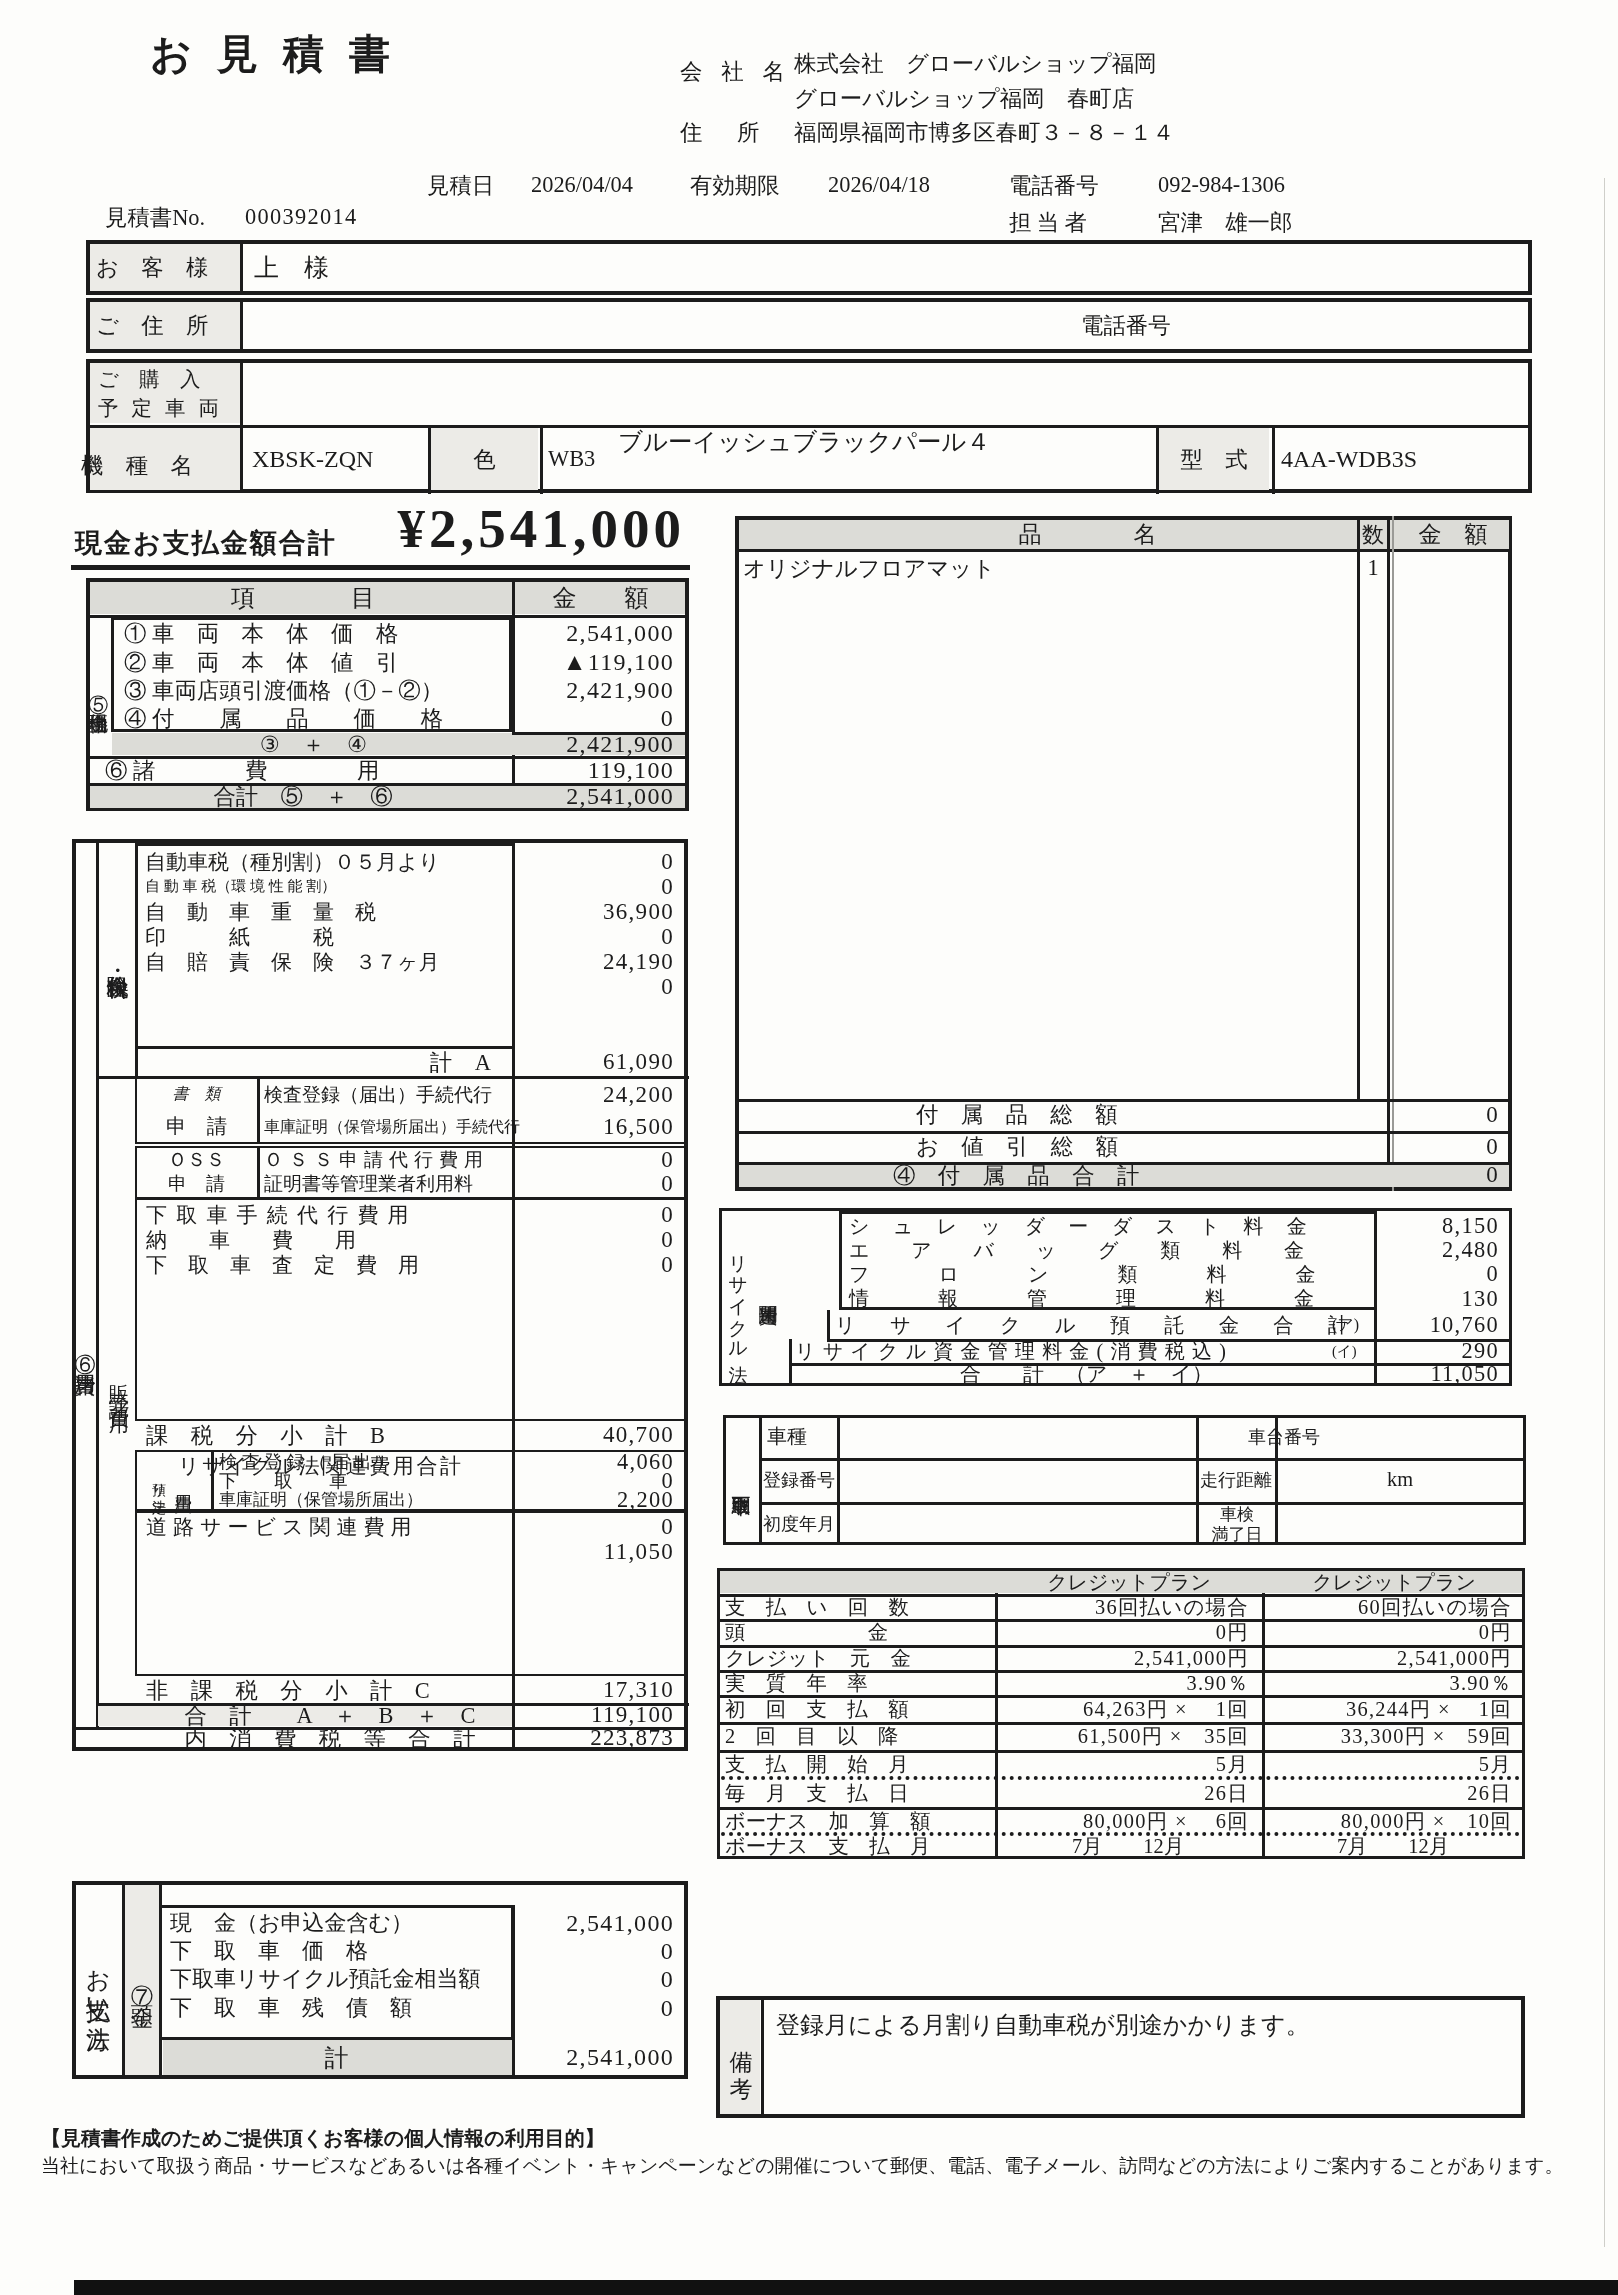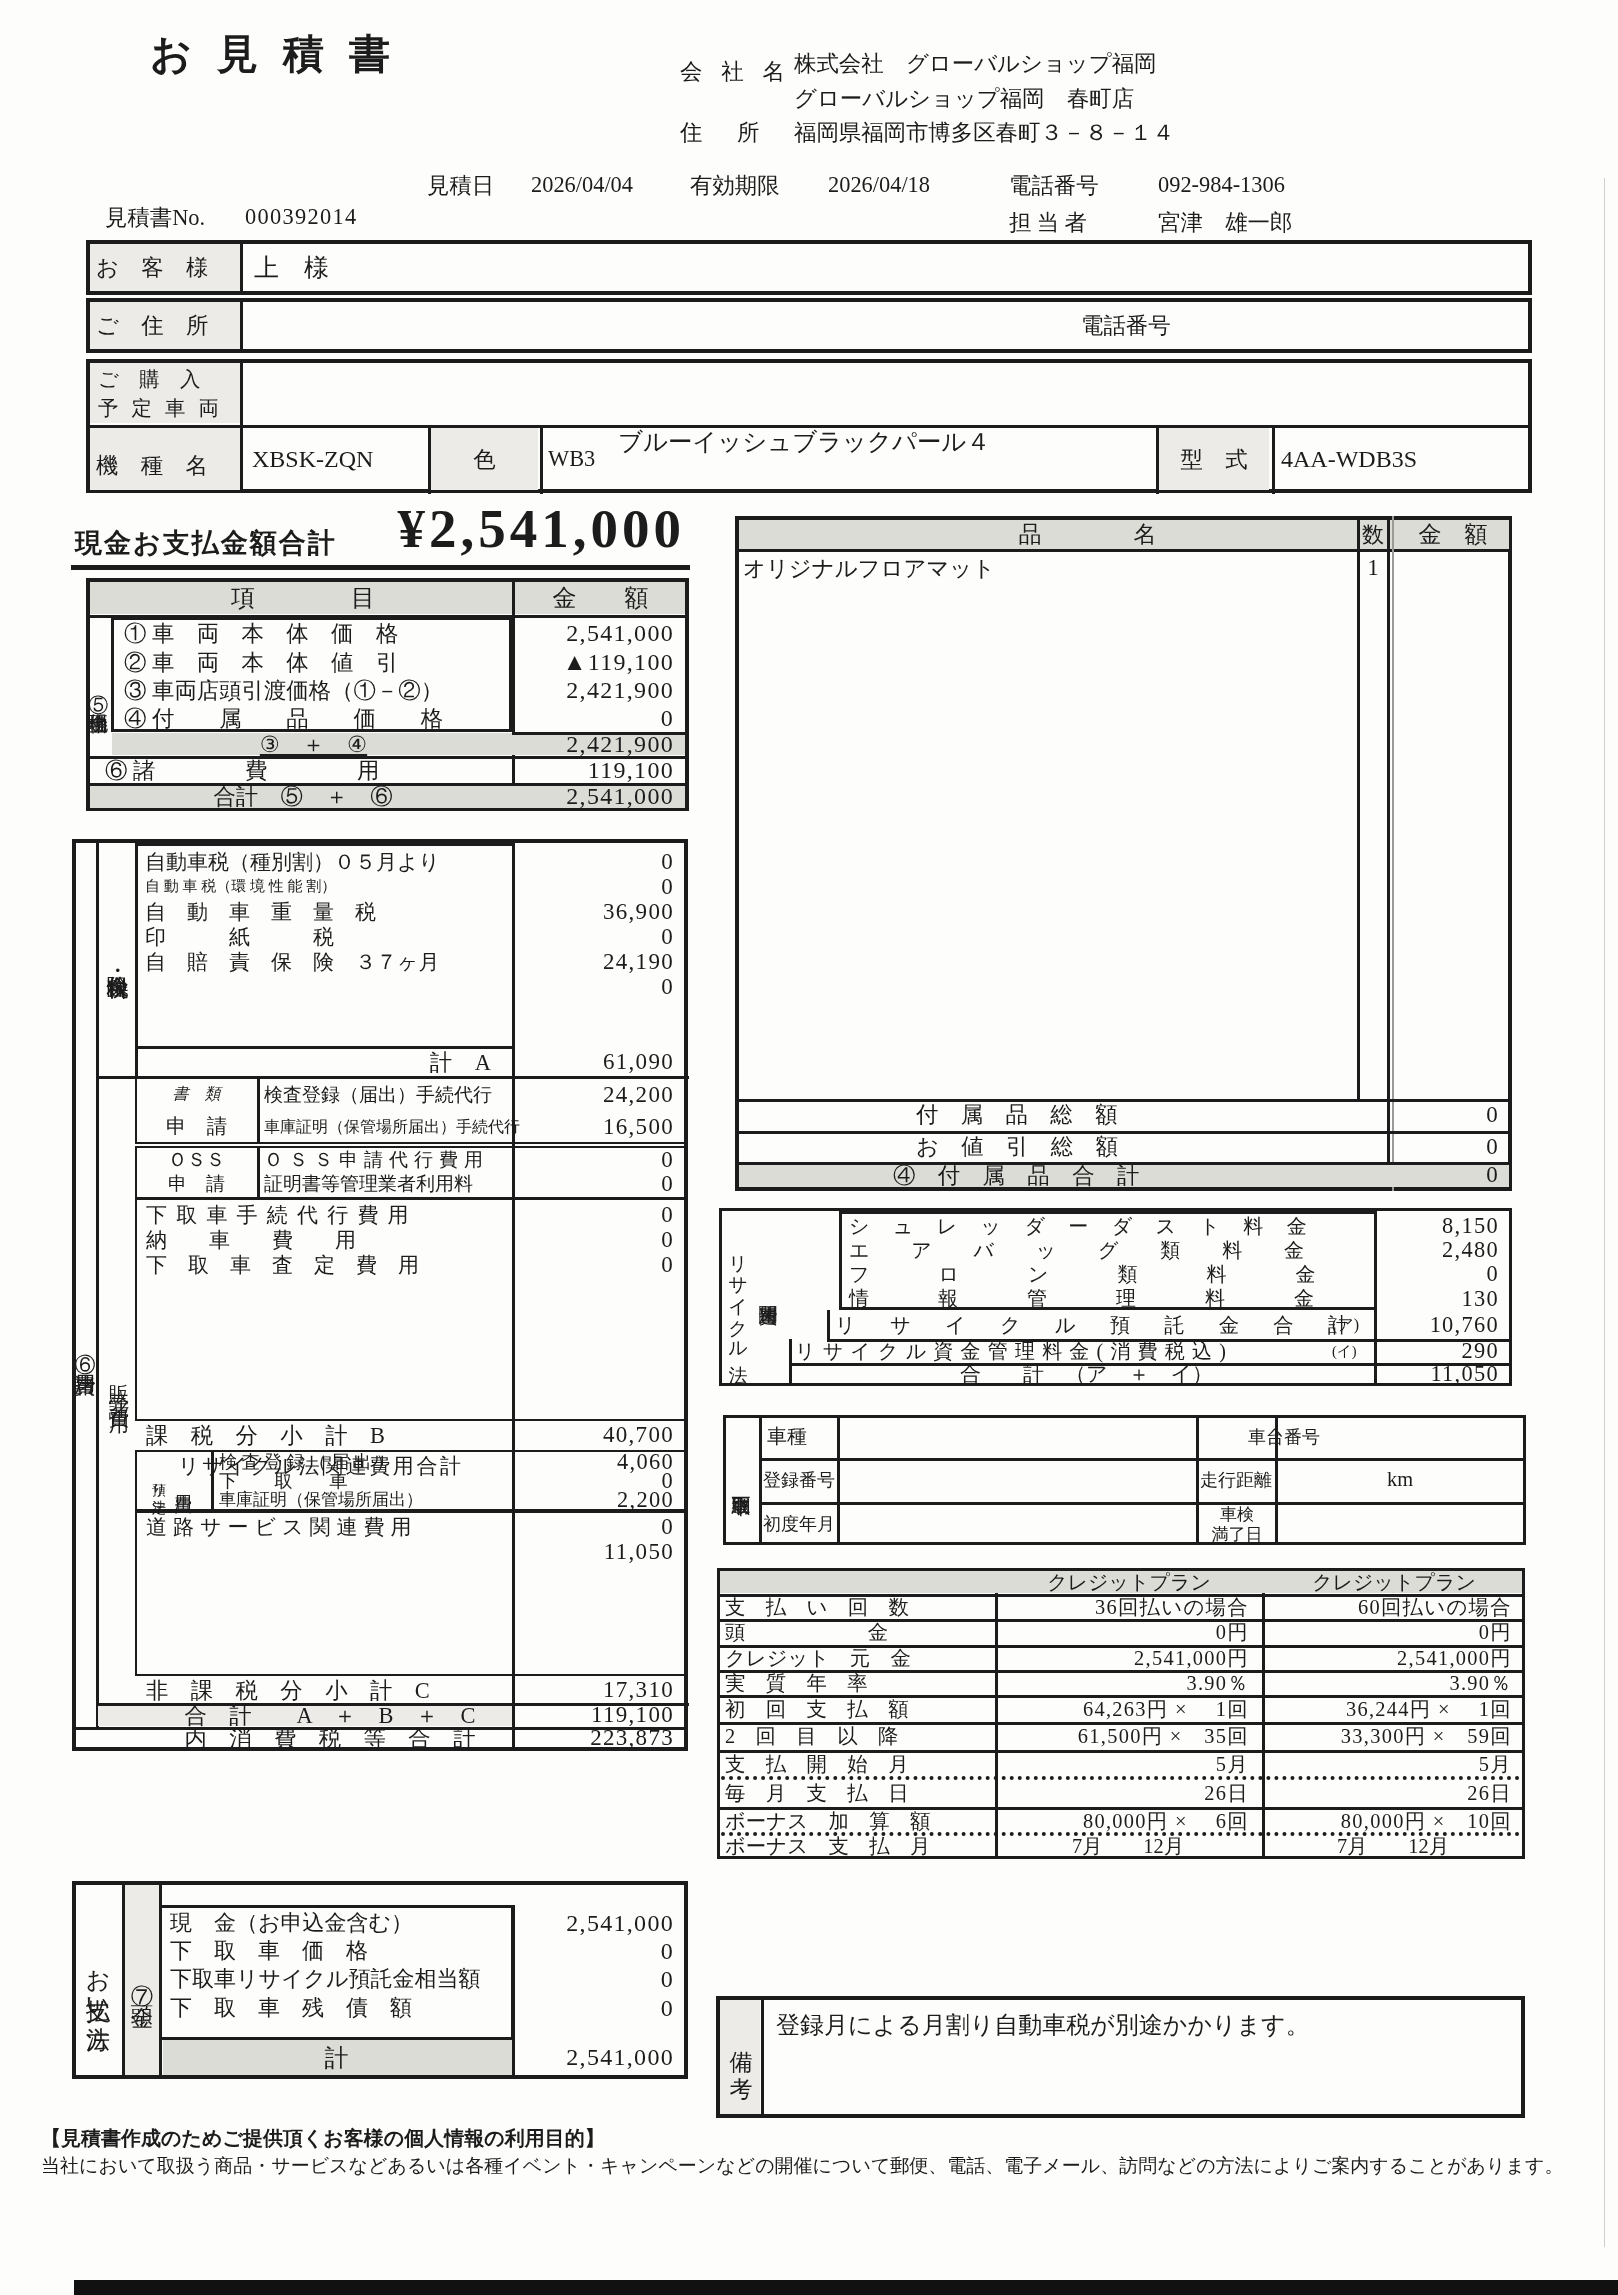--- a/index.html
+++ b/index.html
@@ -59,21 +59,21 @@
   <div class="cell" style="left:1081px;top:302px;width:158px;height:47px;font-size:22.4px;">電話番号</div>
 
   <div class="box b6" style="left:86px;top:359px;width:1446px;height:134px;"></div>
   <div class="hl" style="left:86px;top:425px;width:1446px;"></div>
   <div class="ltgray" style="left:90px;top:363px;width:150px;height:60px;"></div>
   <div class="vl" style="left:240px;top:359px;height:134px;"></div>
   <div class="cell" style="left:98px;top:364px;width:138px;height:29px;font-size:20.4px;">ご　購　入</div>
   <div class="cell" style="left:98px;top:393px;width:138px;height:29px;font-size:20.4px;letter-spacing:4px;">予 定 車 両</div>
 
   <div class="ltgray" style="left:90px;top:428px;width:150px;height:62px;"></div>
-  <div class="cell" style="left:96px;top:428px;width:138px;height:74px;font-size:22.4px;">機　種　名</div>
+  <div class="cell" style="left:81px;top:428px;width:138px;height:74px;font-size:22.4px;">機　種　名</div>
   <div class="cell" style="left:252px;top:428px;width:171px;height:62px;font-size:24px;">XBSK-ZQN</div>
   <div class="vl" style="left:428px;top:425px;height:69px;"></div>
   <div class="ltgray" style="left:431px;top:428px;width:107px;height:62px;"></div>
   <div class="cell c" style="left:431px;top:428px;width:107px;height:62px;font-size:22.4px;">色</div>
   <div class="vl" style="left:540px;top:425px;height:69px;"></div>
   <div class="cell" style="left:548px;top:428px;width:72px;height:62px;font-size:22.4px;">WB3</div>
   <div class="cell" style="left:618px;top:422px;width:422px;height:40px;font-size:24.4px;">ブルーイッシュブラックパール４</div>
   <div class="vl" style="left:1156px;top:425px;height:69px;"></div>
   <div class="ltgray" style="left:1159px;top:428px;width:110px;height:62px;"></div>
   <div class="cell c" style="left:1159px;top:428px;width:110px;height:62px;font-size:22.4px;">型　式</div>
@@ -98,21 +98,21 @@
   <div class="cell val" style="left:516px;top:619px;width:166px;height:28px;font-size:24px;">2,541,000</div>
   <div class="cell" style="left:124px;top:648px;width:379px;height:28px;font-size:22.4px;">② 車　両　本　体　値　引</div>
   <div class="cell val" style="left:516px;top:648px;width:166px;height:28px;font-size:24px;">▲119,100</div>
   <div class="cell" style="left:124px;top:676px;width:379px;height:28px;font-size:22.4px;">③ 車両店頭引渡価格（①－②）</div>
   <div class="cell val" style="left:516px;top:676px;width:166px;height:28px;font-size:24px;">2,421,900</div>
   <div class="cell" style="left:124px;top:704px;width:379px;height:28px;font-size:22.4px;">④ 付　　属　　品　　価　　格</div>
   <div class="cell val" style="left:516px;top:704px;width:166px;height:28px;font-size:24px;">0</div>
 
   <div class="gray" style="left:112px;top:733px;width:573px;height:22.4px;"></div>
   <div class="hl" style="left:512px;top:732px;width:177px;"></div>
-  <div class="cell c" style="left:198px;top:732px;width:231px;height:24px;font-size:22.4px;text-decoration:underline;">③　＋　④</div>
+  <div class="cell c" style="left:198px;top:732px;width:231px;height:24px;font-size:22.4px;">③　＋　④</div>
   <div class="cell val" style="left:516px;top:732px;width:166px;height:24px;font-size:24px;">2,421,900</div>
   <div class="hl" style="left:86px;top:756px;width:603px;"></div>
 
   <div class="cell" style="left:105px;top:757px;width:395px;height:26px;font-size:22.4px;">⑥ 諸　　　　費　　　　用</div>
   <div class="cell val" style="left:516px;top:757px;width:166px;height:26px;font-size:24px;">119,100</div>
   <div class="hl" style="left:86px;top:783px;width:603px;"></div>
 
   <div class="gray" style="left:90px;top:786px;width:595px;height:22px;"></div>
   <div class="cell c" style="left:145px;top:783px;width:316px;height:26px;font-size:22.4px;">合計　⑤　＋　⑥</div>
   <div class="cell val" style="left:516px;top:783px;width:166px;height:26px;font-size:24px;">2,541,000</div>

